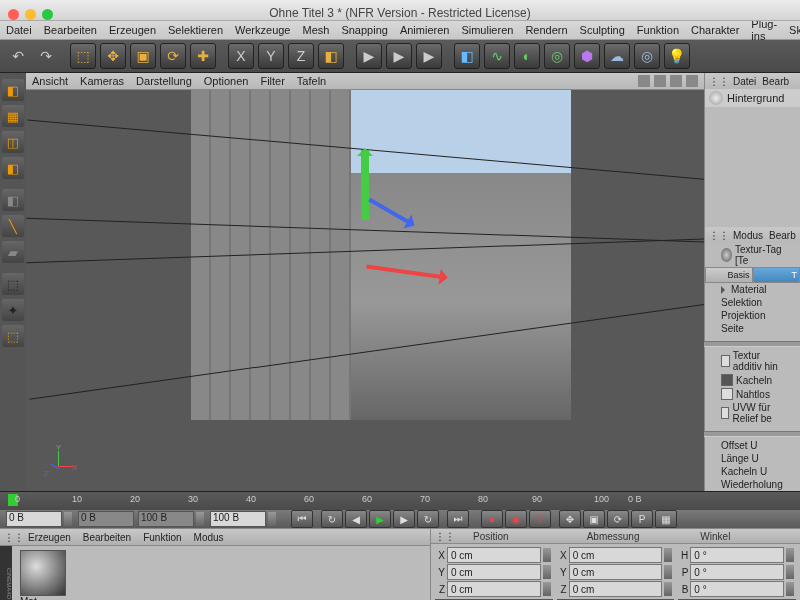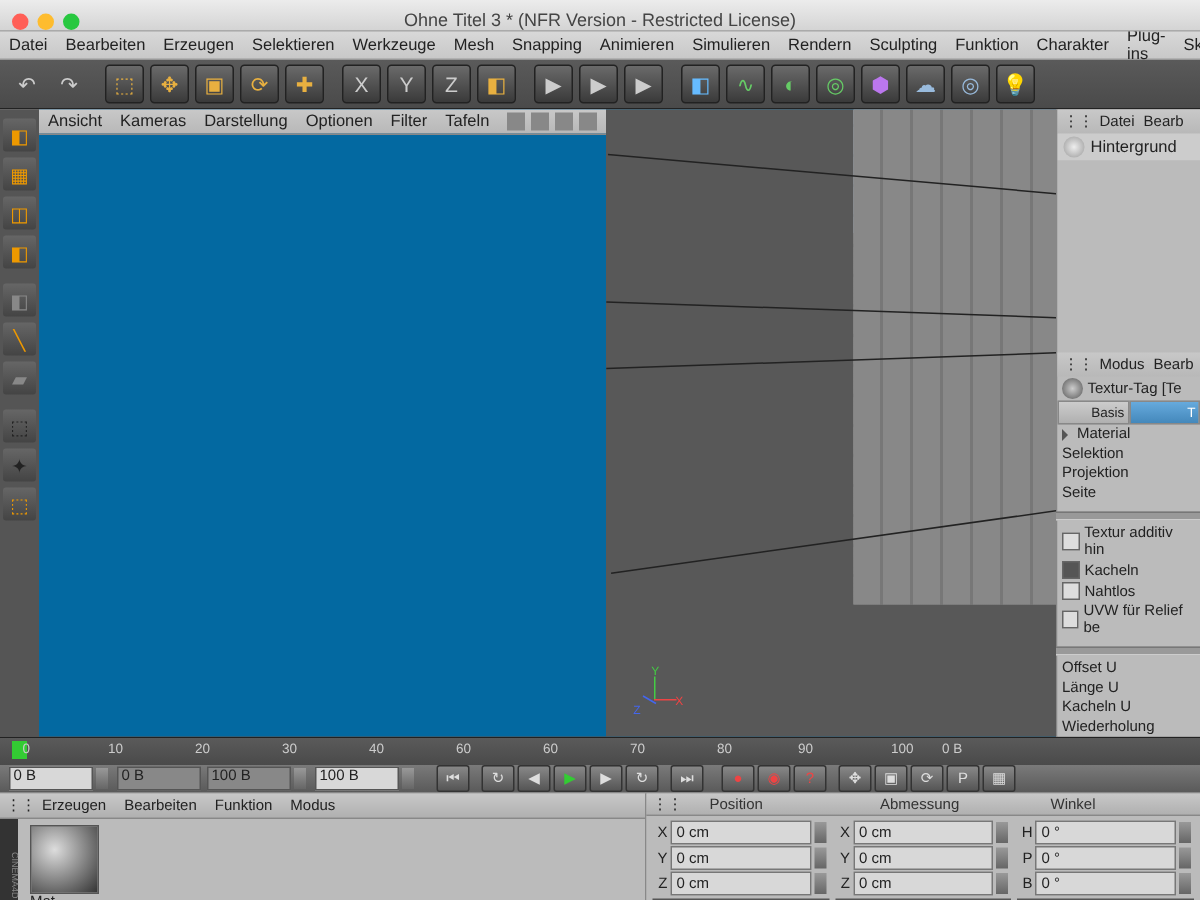--- a/index.html
+++ b/index.html
@@ -11,21 +11,21 @@
 .menubar{height:18px;background:linear-gradient(#d8d8d8,#c8c8c8);display:flex;align-items:center;padding-left:6px;border-bottom:1px solid #999}
 .menubar span{margin-right:12px;color:#222;cursor:default}
 .toolbar{height:32px;background:linear-gradient(#5a5a5a,#4a4a4a);display:flex;align-items:center;padding:0 4px;border-bottom:1px solid #222}
 .tbtn{width:24px;height:24px;margin:0 2px;border-radius:3px;display:flex;align-items:center;justify-content:center;font-size:14px;color:#ccc}
 .tbtn.grad{background:linear-gradient(#6a6a6a,#3a3a3a);border:1px solid #222}
 .icon-gold{color:#e8b040}
 .sep{width:8px}
 .main{display:flex;height:418px}
 .leftbar{width:26px;background:#555;display:flex;flex-direction:column;align-items:center;padding-top:4px}
 .lbtn{width:22px;height:22px;margin:2px 0;border-radius:2px;background:linear-gradient(#666,#444);display:flex;align-items:center;justify-content:center;font-size:13px}
-.viewport{flex:1;display:flex;flex-direction:row;background:#0369a1}
+.viewport{flex:1;display:flex;flex-direction:column;background:#fef9c3}
 .vpmenu{height:16px;background:linear-gradient(#c8c8c8,#b8b8b8);display:flex;align-items:center;padding-left:6px;border-bottom:1px solid #888}
 .vpmenu span{margin-right:12px}
 .vpmenu .vpicons{margin-left:auto;margin-right:6px;display:flex;gap:4px}
 .vpmenu .vpicons i{width:12px;height:12px;background:#888;display:inline-block}
 .vplabel{height:14px;background:#5a5a5a;color:#ccc;padding-left:4px;font-size:10px;display:flex;align-items:center}
 .canvas{flex:1;background:#585858;position:relative;overflow:hidden}
 .bgimage{position:absolute;left:165px;top:0;width:380px;height:330px;background:linear-gradient(to bottom,#b8d0e8 0%,#b8d0e8 25%,#888 25%,#999 65%,#777 100%)}
 .building{position:absolute;left:0;top:0;width:160px;height:330px;background:repeating-linear-gradient(90deg,#888 0,#888 18px,#777 18px,#777 20px),repeating-linear-gradient(0deg,#888 0,#888 18px,#777 18px,#777 20px)}
 .sidewalk{position:absolute;left:160px;bottom:0;width:220px;height:120px;background:linear-gradient(#999,#666)}
 .gizmo-y{position:absolute;left:335px;top:60px;width:8px;height:70px;background:#4c4}
@@ -65,21 +65,21 @@
 .coords{flex:1;background:#bbb;padding:2px}
 .crow{display:flex;align-items:center;margin:1px 0;font-size:10px}
 .clabel{width:12px;text-align:right;margin-right:2px}
 .cinput{flex:1;height:14px;background:#d8d8d8;border:1px solid #777;padding:0 3px;font-size:10px;margin-right:2px;display:flex;align-items:center}
 .cspinner{width:8px;height:14px;background:linear-gradient(#999,#666);margin-right:4px}
 .cbtn{height:16px;background:linear-gradient(#999,#777);border:1px solid #555;font-size:10px;padding:0 6px;display:flex;align-items:center;margin:1px 2px}
 .hdrrow{display:flex;font-size:10px;color:#333;margin-bottom:2px}
 .hdrrow span{flex:1;padding-left:14px}
 .attrsep{height:4px;background:#999;margin:6px -2px 2px;border-top:1px solid #777;border-bottom:1px solid #ccc}
 .proppanel{width:95px;background:#bbb;display:flex;flex-direction:column;font-size:10px}
-.proprow{display:flex;align-items:center;padding:1px 3px}
+.proprow{display:flex;align-items:center;padding:1px 16px}
 .proprow .tri{width:0;height:0;border:4px solid transparent;border-left-color:#555;margin-right:2px}
 .proppanel .hdr{background:#8a8a8a;color:#fff;padding:2px 4px;font-weight:bold}
 .tabrow{display:flex;background:#aaa}
 .tab{flex:1;text-align:right;padding:2px;background:linear-gradient(#ccc,#b0b0b0);border:1px solid #888;font-size:9px}
 .tab.active{background:linear-gradient(#66aadd,#4488bb);color:#fff}
 .chk{width:10px;height:10px;border:1px solid #666;margin-right:3px;display:inline-block;background:#ddd}
 </style>
 </head>
 <body>
 

